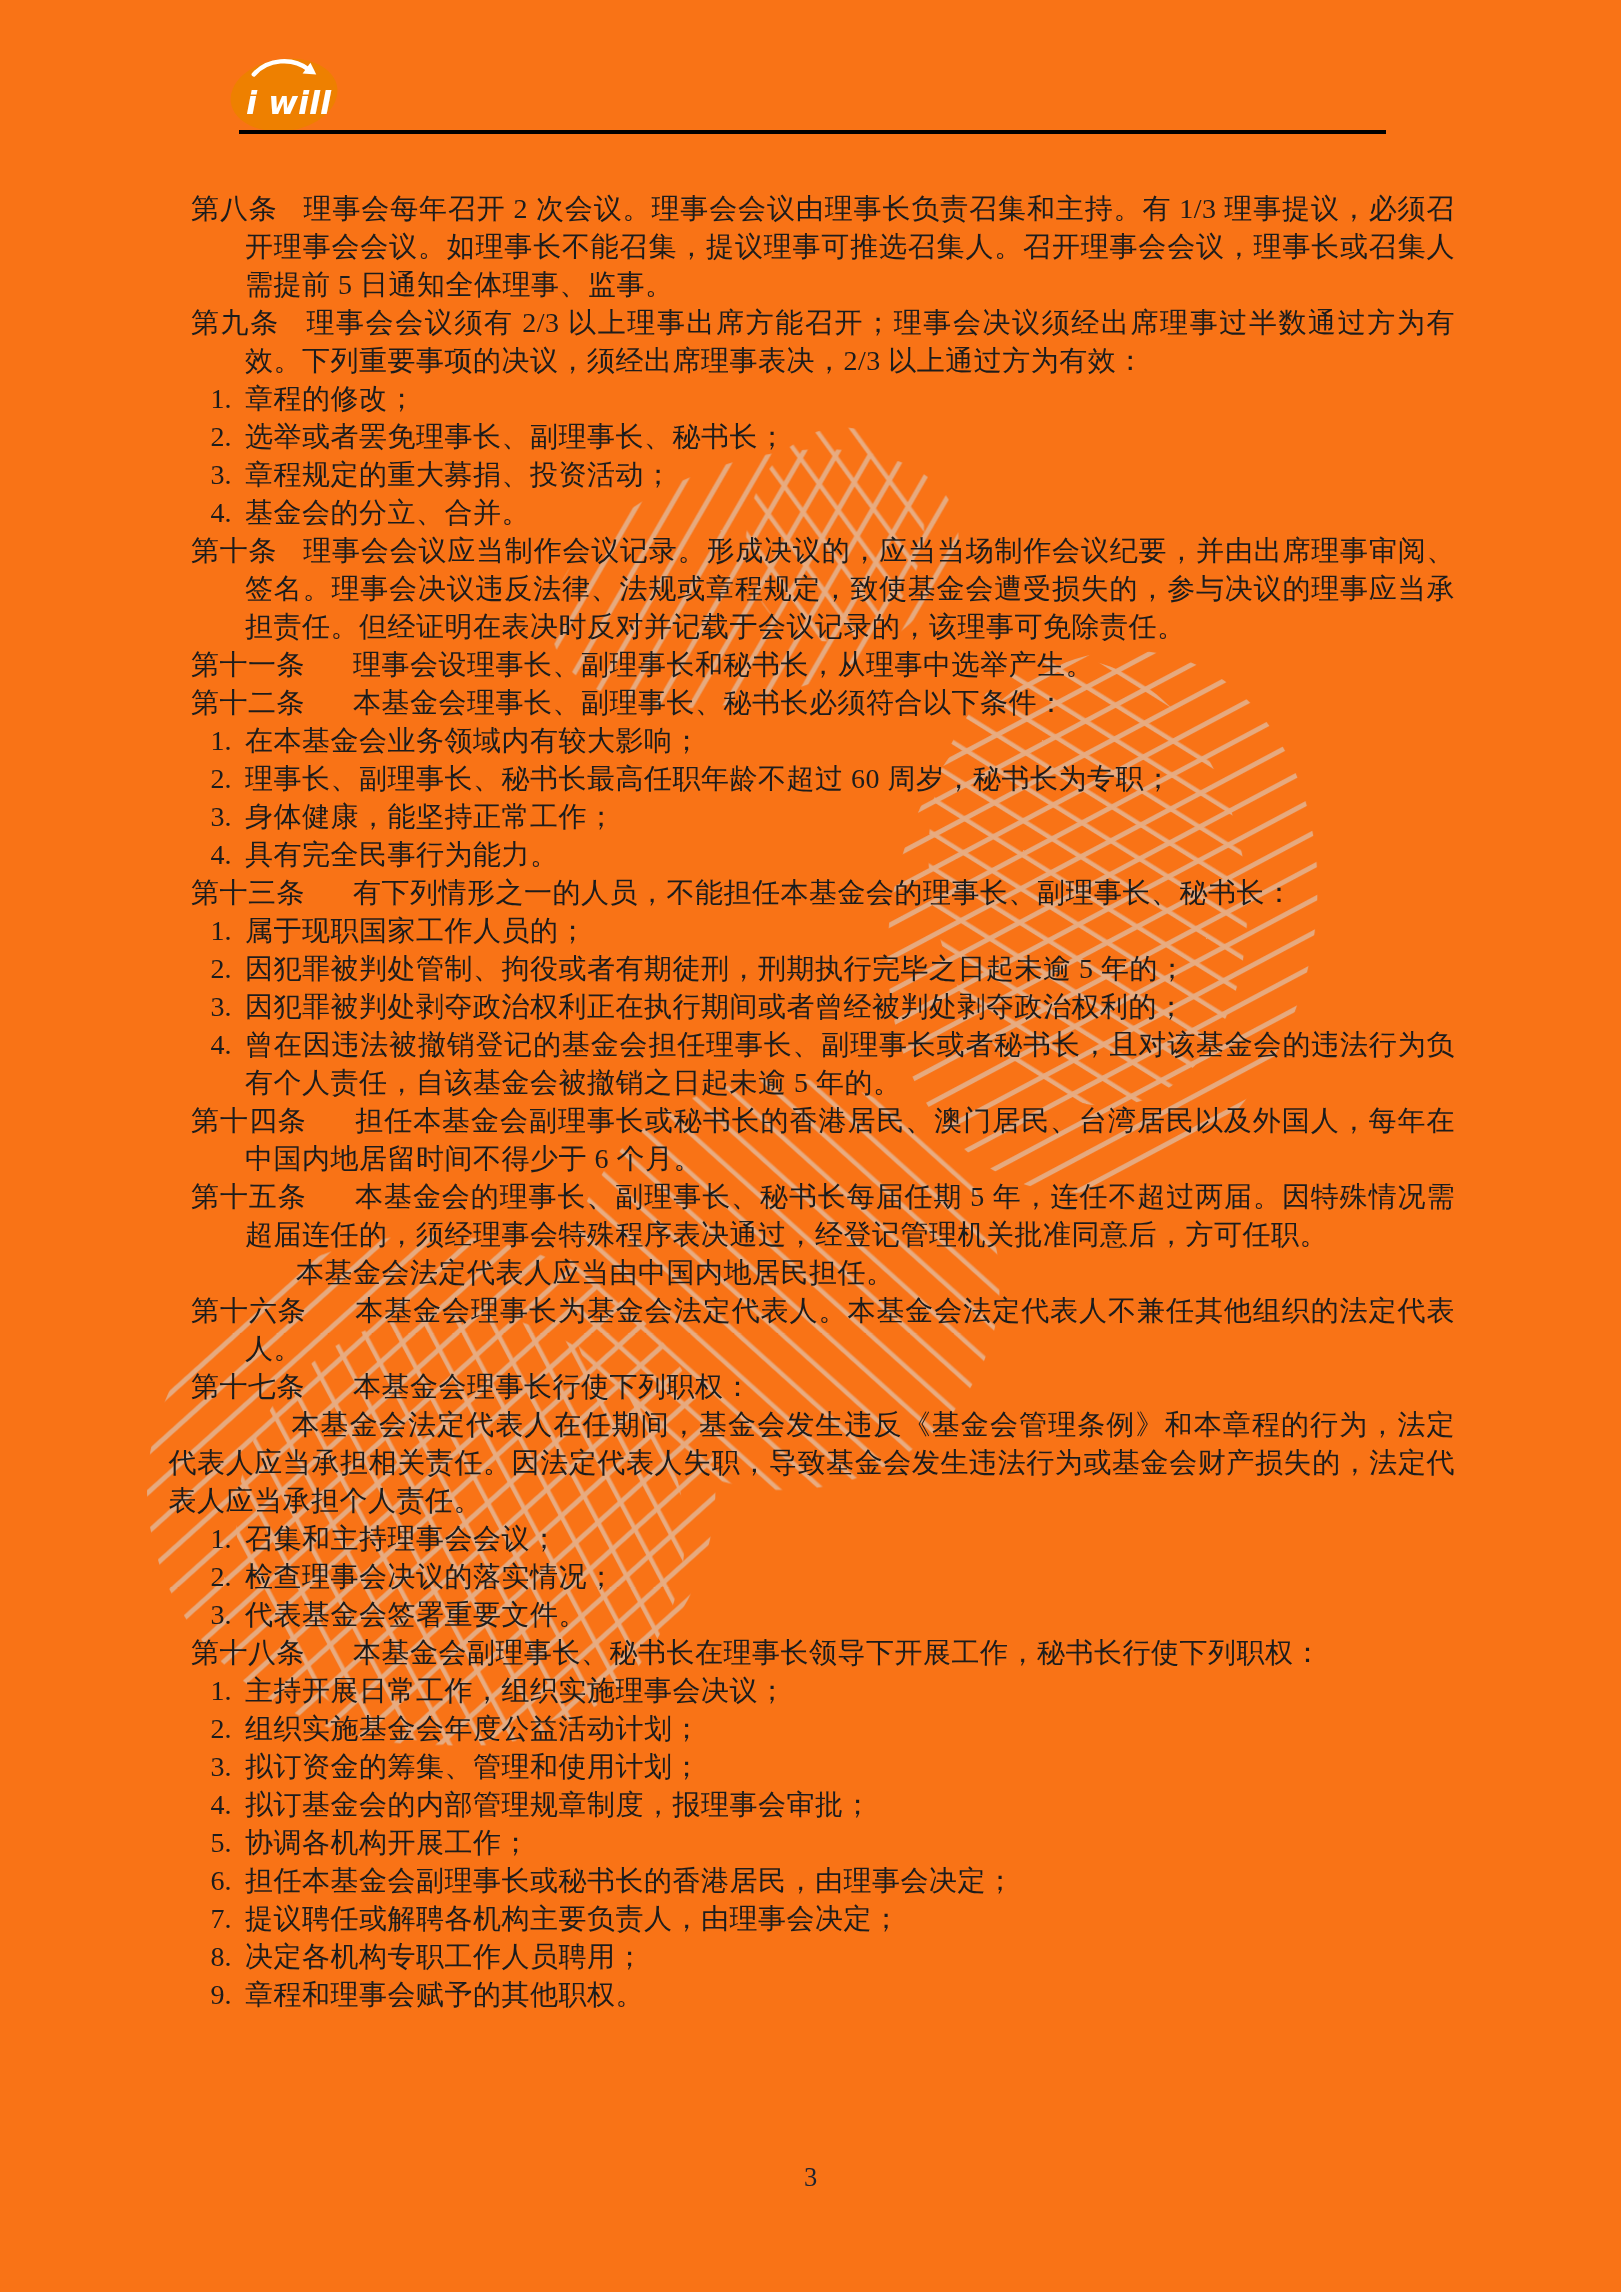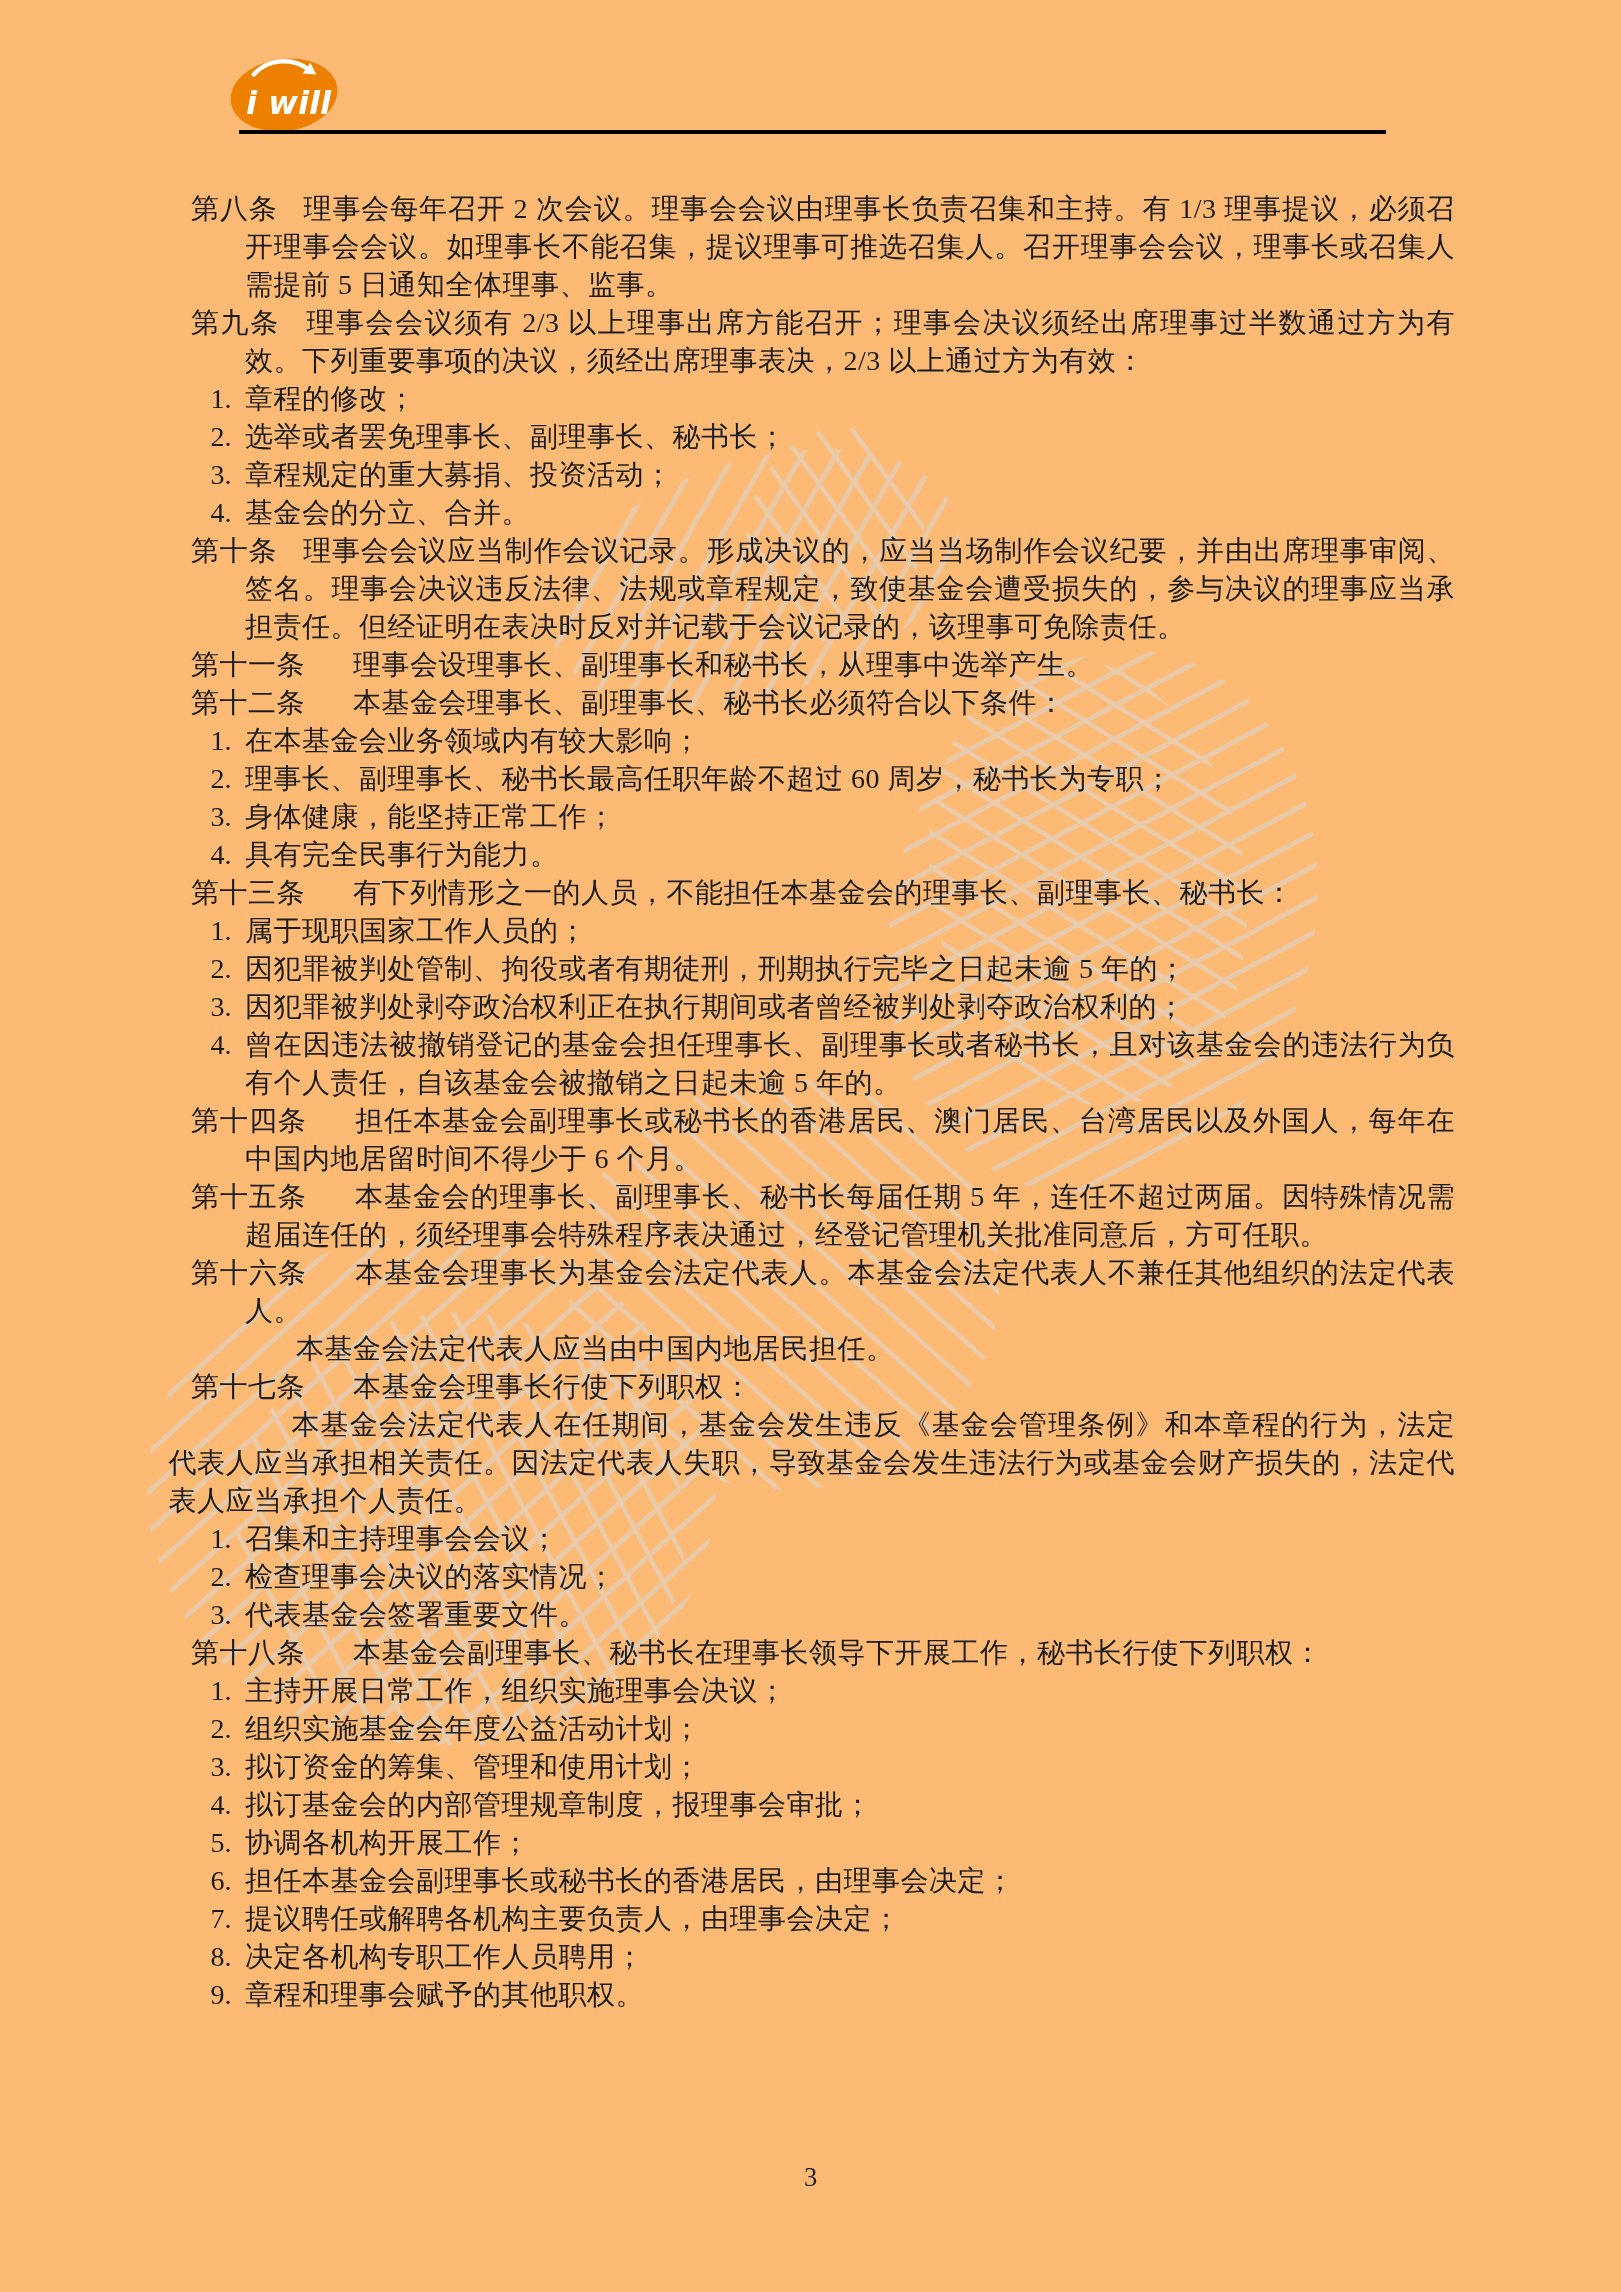--- a/index.html
+++ b/index.html
@@ -1,19 +1,19 @@
 <!DOCTYPE html>
 <html><head>
 <meta charset="utf-8">
 <style>
   html,body{margin:0;padding:0;background:#9a9a9a;}
   .page{
     position:relative;
     width:1621px;height:2293px;
-    background:#fdba74;
+    background:#f97316;
     font-family:"Liberation Serif","DejaVu Serif",serif;
     color:#1c1c1c;
     overflow:hidden;
     margin:0 auto;
   }
   
   .logo{position:absolute;left:226px;top:51px;width:120px;height:84px;z-index:3;}
   .rule{position:absolute;left:239px;top:130px;width:1147px;height:3.9px;background:#000;z-index:3;}
   
   .wm{position:absolute;left:0;top:0;width:1621px;height:2293px;z-index:1;pointer-events:none;}
@@ -86,22 +86,22 @@
       <div class="para item"><span class="num">2.</span><span class="text">理事长、副理事长、秘书长最高任职年龄不超过 60 周岁，秘书长为专职；</span></div>
       <div class="para item"><span class="num">3.</span><span class="text">身体健康，能坚持正常工作；</span></div>
       <div class="para item"><span class="num">4.</span><span class="text">具有完全民事行为能力。</span></div>
       <div class="para article4"><span class="label">第十三条</span><span class="gap"></span><span class="text">有下列情形之一的人员，不能担任本基金会的理事长、副理事长、秘书长：</span></div>
       <div class="para item"><span class="num">1.</span><span class="text">属于现职国家工作人员的；</span></div>
       <div class="para item"><span class="num">2.</span><span class="text">因犯罪被判处管制、拘役或者有期徒刑，刑期执行完毕之日起未逾 5 年的；</span></div>
       <div class="para item"><span class="num">3.</span><span class="text">因犯罪被判处剥夺政治权利正在执行期间或者曾经被判处剥夺政治权利的；</span></div>
       <div class="para item"><span class="num">4.</span><span class="text">曾在因违法被撤销登记的基金会担任理事长、副理事长或者秘书长，且对该基金会的违法行为负有个人责任，自该基金会被撤销之日起未逾 5 年的。</span></div>
       <div class="para article4"><span class="label">第十四条</span><span class="gap"></span><span class="text">担任本基金会副理事长或秘书长的香港居民、澳门居民、台湾居民以及外国人，每年在中国内地居留时间不得少于 6 个月。</span></div>
       <div class="para article4"><span class="label">第十五条</span><span class="gap"></span><span class="text">本基金会的理事长、副理事长、秘书长每届任期 5 年，连任不超过两届。因特殊情况需超届连任的，须经理事会特殊程序表决通过，经登记管理机关批准同意后，方可任职。</span></div>
+      <div class="para p_indent"><span class="text">本基金会法定代表人应当由中国内地居民担任。</span></div>
       <div class="para article4"><span class="label">第十六条</span><span class="gap"></span><span class="text">本基金会理事长为基金会法定代表人。本基金会法定代表人不兼任其他组织的法定代表人。</span></div>
-      <div class="para p_indent"><span class="text">本基金会法定代表人应当由中国内地居民担任。</span></div>
       <div class="para article4"><span class="label">第十七条</span><span class="gap"></span><span class="text">本基金会理事长行使下列职权：</span></div>
       <div class="para p_special"><span class="text">本基金会法定代表人在任期间，基金会发生违反《基金会管理条例》和本章程的行为，法定代表人应当承担相关责任。因法定代表人失职，导致基金会发生违法行为或基金会财产损失的，法定代表人应当承担个人责任。</span></div>
       <div class="para item"><span class="num">1.</span><span class="text">召集和主持理事会会议；</span></div>
       <div class="para item"><span class="num">2.</span><span class="text">检查理事会决议的落实情况；</span></div>
       <div class="para item"><span class="num">3.</span><span class="text">代表基金会签署重要文件。</span></div>
       <div class="para article4"><span class="label">第十八条</span><span class="gap"></span><span class="text">本基金会副理事长、秘书长在理事长领导下开展工作，秘书长行使下列职权：</span></div>
       <div class="para item"><span class="num">1.</span><span class="text">主持开展日常工作，组织实施理事会决议；</span></div>
       <div class="para item"><span class="num">2.</span><span class="text">组织实施基金会年度公益活动计划；</span></div>
       <div class="para item"><span class="num">3.</span><span class="text">拟订资金的筹集、管理和使用计划；</span></div>
       <div class="para item"><span class="num">4.</span><span class="text">拟订基金会的内部管理规章制度，报理事会审批；</span></div>

